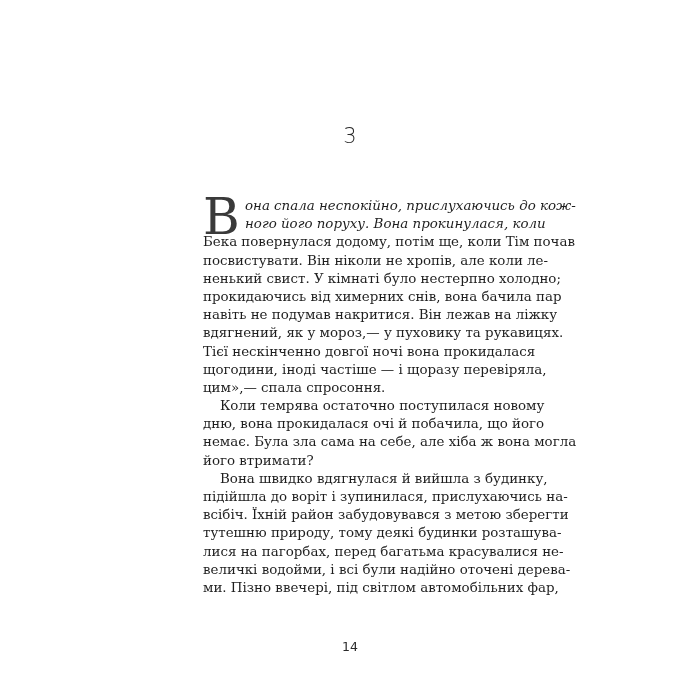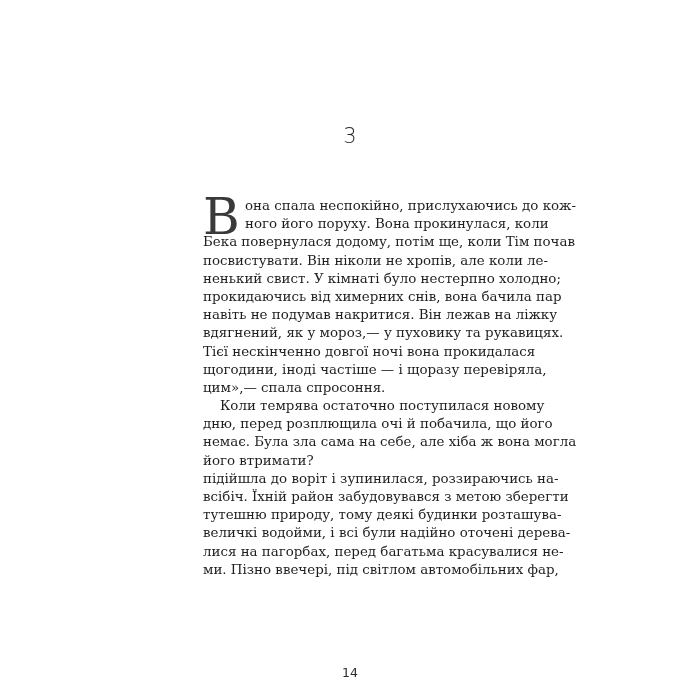--- a/index.html
+++ b/index.html
@@ -9,27 +9,27 @@
     position: absolute; left: 0; width: 700px; top: 124px; text-align: center;
     font-family: "DejaVu Sans", sans-serif; font-weight: 300; font-size: 21px; color: #2a2a2a;
   }
   .text-block {
     position: absolute; left: 203px; top: 197px; width: 323px;
     font-family: "DejaVu Serif", serif; font-size: 13.4px; line-height: 18.2px; color: #1e1e1e;
   }
   .line { display: block; white-space: nowrap; text-align: justify; text-align-last: justify; height: 18.2px; }
   .line.last { text-align-last: left; }
   .line.indent { padding-left: 17px; }
-  .line.dropline { padding-left: 42px; }
+  .line.dropline { padding-left: 42px; font-style: italic; }
   .dropcap {
     position: absolute; left: 0; top: -2px;
     font-family: "DejaVu Serif", serif; font-size: 50px; line-height: 44px; color: #3a3a3a;
   }
   .page-number {
-    position: absolute; left: 0; width: 700px; top: 665px; text-align: center;
+    position: absolute; left: 0; width: 700px; top: 639px; text-align: center;
     font-family: "DejaVu Sans", sans-serif; font-size: 12.5px; color: #2a2a2a;
   }
 </style>
 </head>
 <body>
 
 <div class="page">
   <div class="chapter-num">3</div>
 
   <div class="text-block">
@@ -39,25 +39,26 @@
     <span class="line">Бека повернулася додому, потім ще, коли Тім почав</span>
     <span class="line">посвистувати. Він ніколи не хропів, але коли ле-</span>
     <span class="line">ненький свист. У кімнаті було нестерпно холодно;</span>
     <span class="line">прокидаючись від химерних снів, вона бачила пар</span>
     <span class="line">навіть не подумав накритися. Він лежав на ліжку</span>
     <span class="line">вдягнений, як у мороз,— у пуховику та рукавицях.</span>
     <span class="line">Тієї нескінченно довгої ночі вона прокидалася</span>
     <span class="line">щогодини, іноді частіше — і щоразу перевіряла,</span>
     <span class="line last">цим»,— спала спросоння.</span>
     <span class="line indent">Коли темрява остаточно поступилася новому</span>
-    <span class="line">дню, перед розплющила очі й побачила, що його</span>
+    <span class="line">дню, вона прокидалася очі й побачила, що його</span>
     <span class="line">немає. Була зла сама на себе, але хіба ж вона могла</span>
     <span class="line last">його втримати?</span>
-    <span class="line">підійшла до воріт і зупинилася, роззираючись на-</span>
+    <span class="line indent">Вона швидко вдягнулася й вийшла з будинку,</span>
+    <span class="line">підійшла до воріт і зупинилася, прислухаючись на-</span>
     <span class="line">всібіч. Їхній район забудовувався з метою зберегти</span>
     <span class="line">тутешню природу, тому деякі будинки розташува-</span>
+    <span class="line">лися на пагорбах, перед багатьма красувалися не-</span>
     <span class="line">величкі водойми, і всі були надійно оточені дерева-</span>
-    <span class="line">лися на пагорбах, перед багатьма красувалися не-</span>
     <span class="line">ми. Пізно ввечері, під світлом автомобільних фар,</span>
   </div>
 
   <div class="page-number">14</div>
 </div>
 
 </body></html>

